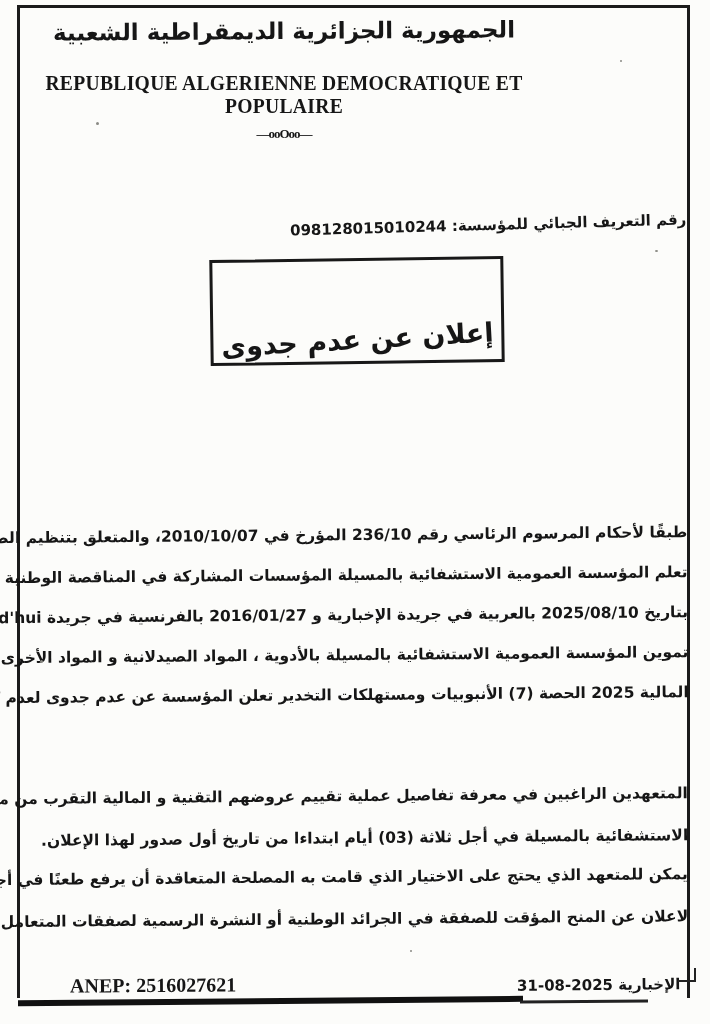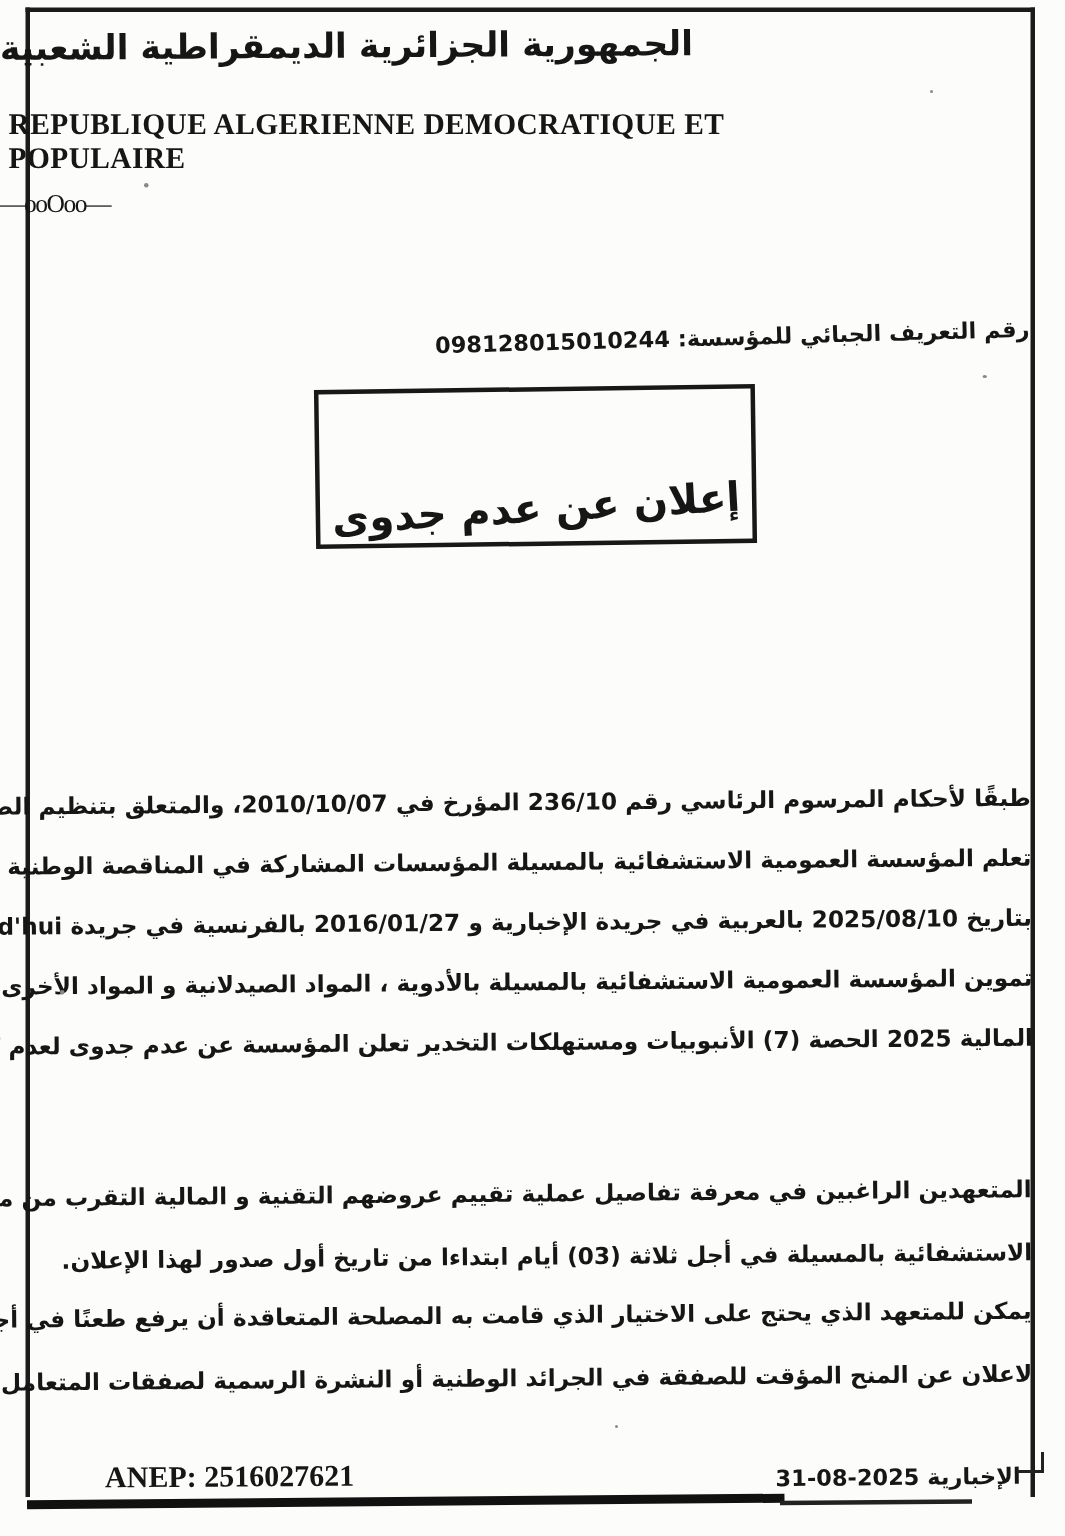--- a/index.html
+++ b/index.html
@@ -16,38 +16,38 @@
     color: #161616;
   }
   .frame {
     position: absolute;
     left: 17px; top: 5px;
     width: 667px; height: 990px;
     border: 3px solid #1b1b1b;
     border-bottom: none;
     pointer-events: none;
   }
-  .header { position: absolute; left: 0; top: 18px; width: 568px; text-align: left; }
+  .header { position: absolute; left: 0; top: 18px; width: 568px; text-align: center; }
   .title-ar {
     font-size: 23px; font-weight: bold;
     direction: rtl;
     letter-spacing: 0.5px;
     transform: rotate(-0.4deg);
   }
   .title-fr {
     margin-top: 28px;
     font-family: "Liberation Serif", serif;
     font-size: 20px; font-weight: bold;
     letter-spacing: 0.3px;
     transform: scaleX(0.98);
   }
   .divider {
     margin-top: 8px;
     font-family: "Liberation Serif", serif;
-    font-size: 17px; font-weight: normal;
+    font-size: 13px; font-weight: bold;
     letter-spacing: -1px;
   }
   .tax-id {
     position: absolute;
     right: 24px; top: 216px;
     direction: rtl;
     font-size: 15px; font-weight: bold;
     transform: rotate(-1.6deg);
     white-space: nowrap;
   }

